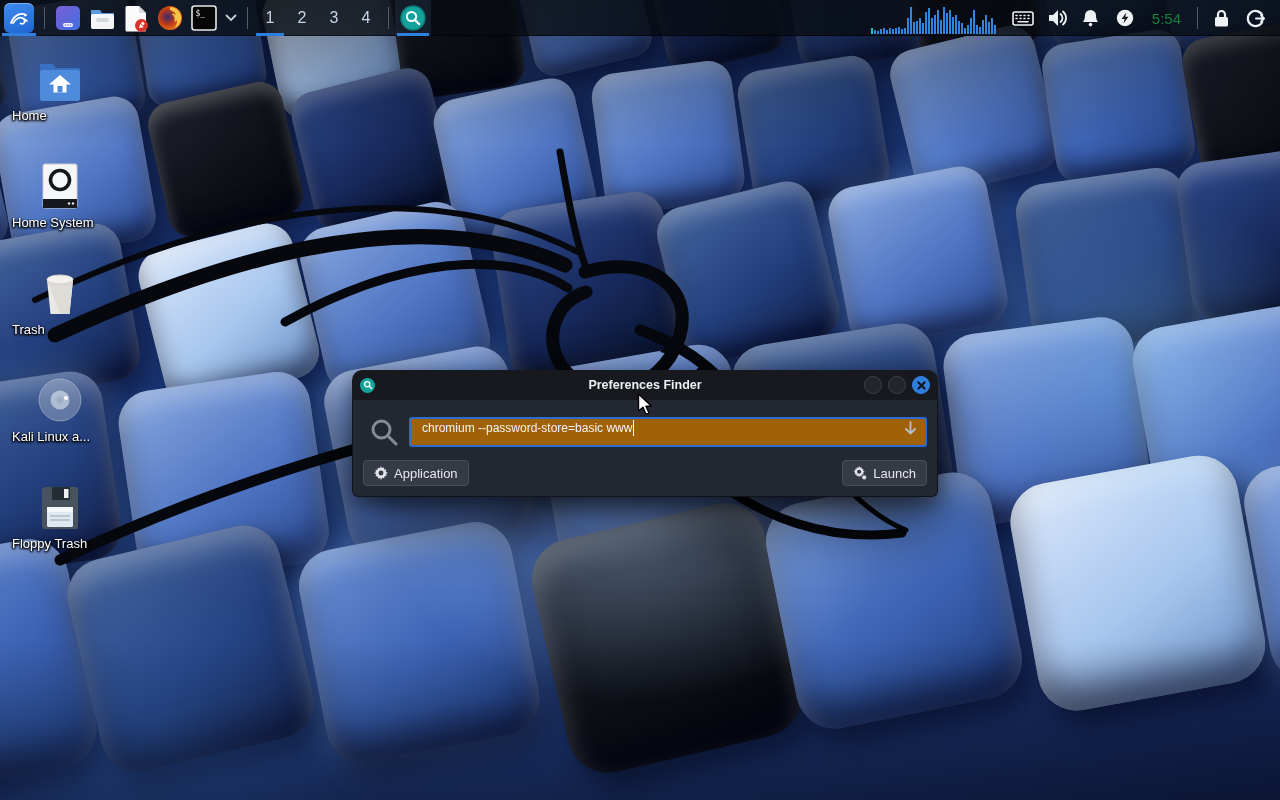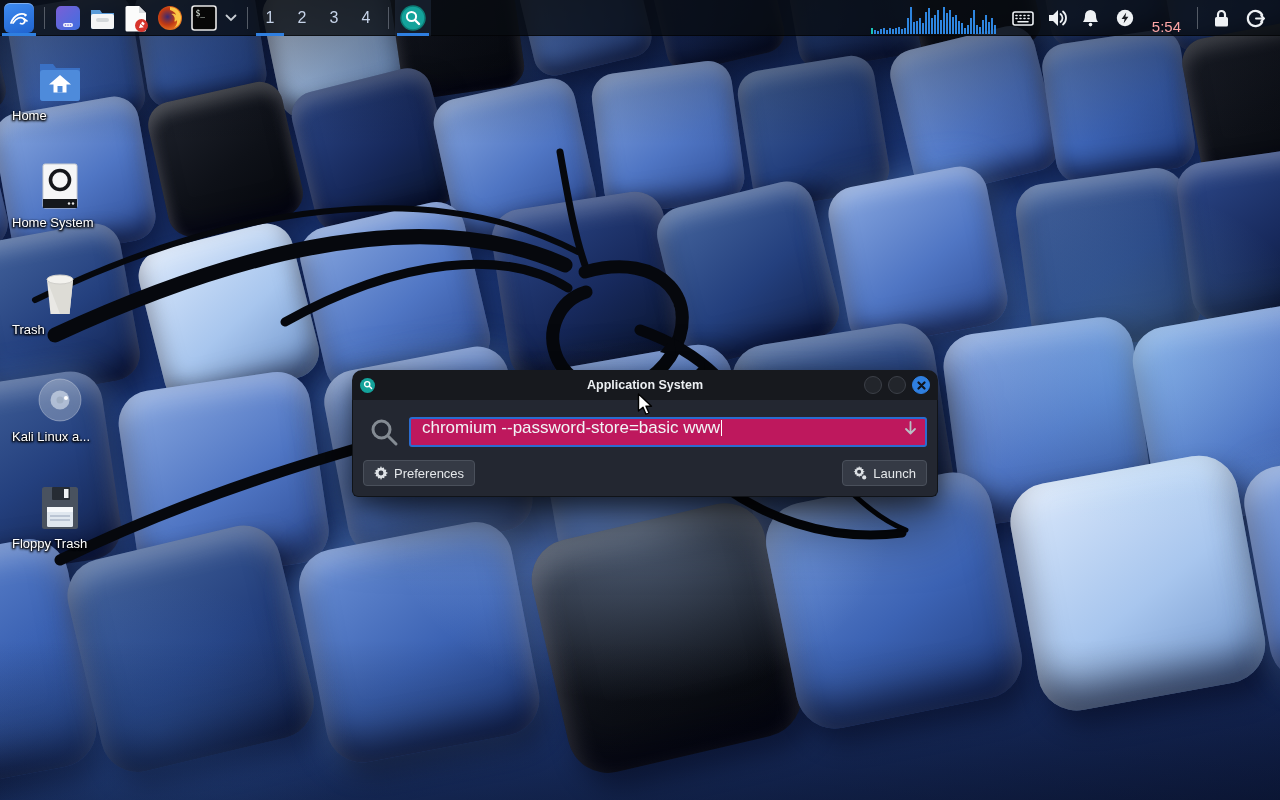--- a/index.html
+++ b/index.html
@@ -40,21 +40,21 @@
   .launcher { width:34px; }
   .chev { width:20px; }
   .ws { width:32px; color:#c6d3e8; font-size:16px; }
   .finder-tile { width:36px; background:rgba(90,120,170,.16); }
   .spacer { flex:1; }
   #cpu-graph { display:flex; align-items:flex-end; gap:1px; height:30px; align-self:flex-end;
     margin:0 10px 1px 0; }
   #cpu-graph .bar { width:2px; background:#2e86e0; }
   #cpu-graph .bar.teal { background:#19c4b9; }
   .tray { width:34px; color:#eef1f4; }
-  .clock { padding:0 10px; color:#fca5a5; font-size:15px;margin-top:8px; }
+  .clock { padding:0 10px; color:#15803d; font-size:15px; }
   .panel-right-pad { width:8px; }
 
   
   .dicon { position:absolute; left:12px; width:96px; text-align:left; z-index:10;
     cursor:default; }
   .dicon .ic { height:52px; display:flex; align-items:flex-end; justify-content:center; }
   .dicon .lbl { margin-top:6px; color:#fff; font-size:13px;
     text-shadow:0 1px 3px #000,1px 1px 2px #000,-1px 1px 2px #000; white-space:nowrap; }
 
   
@@ -68,23 +68,23 @@
   .tb-appicon { width:15px; height:15px; border-radius:50%; background:#14a39b;
     display:flex; align-items:center; justify-content:center; z-index:1; }
   .winbtns { position:absolute; right:8px; top:6px; display:flex; gap:6px; }
   .wbtn { width:18px; height:18px; border-radius:50%; background:#22252b;
     border:1px solid #3c4048; display:flex; align-items:center; justify-content:center; }
   .wbtn.close { background:#2f7fe0; border-color:#2f7fe0; }
   #finder .body { background:#232731; border-radius:0 0 6px 6px; padding:17px 10px 10px;
     border:1px solid #101318; border-top:none; }
   .searchrow { display:flex; align-items:center; }
   .big-mag { margin:0 10px 0 6px; flex:none; }
-  .cmd-input { flex:1; height:30px; background:#be185d; border:2px solid #2a6cd0;
+  .cmd-input { flex:1; height:30px; background:#a16207; border:2px solid #2a6cd0;
     border-radius:3px; display:flex; align-items:center; padding:0 8px 9px 11px;
-    color:#f2f4f6; font-size:17px; }
+    color:#f2f4f6; font-size:12px; }
   .cmd-input .caret { width:1px; height:16px; background:#fff; margin-left:1px; }
   .cmd-input .dd { margin-left:auto; display:flex; align-items:center; }
   .btnrow { display:flex; justify-content:space-between; margin-top:13px; }
   .fbtn { height:26px; background:#353a45; border:1px solid #4a505b; border-radius:4px;
     color:#e4e7ea; font-size:13px; display:inline-flex; align-items:center; gap:6px;
     padding:0 10px; cursor:default; }
   .fbtn svg { flex:none; }
 
   #cursor { position:absolute; left:637px; top:393px; z-index:90; }
 </style>
@@ -404,21 +404,21 @@
   </div>
 
   <div id="finder">
     <div class="titlebar">
       <div class="tb-appicon">
         <svg width="10" height="10" viewBox="0 0 10 10" fill="none" stroke="#fff" stroke-width="1.4">
           <circle cx="4.2" cy="4.2" r="2.6"></circle>
             <line x1="6.3" y1="6.3" x2="8.6" y2="8.6" stroke-linecap="round"></line>
         </svg>
       </div>
-      <div class="title">Application System</div>
+      <div class="title">Preferences Finder</div>
       <div class="winbtns">
         <div class="wbtn"></div>
         <div class="wbtn"></div>
         <div class="wbtn close">
           <svg width="9" height="9" viewBox="0 0 9 9" stroke="#10131a" stroke-width="2.2" stroke-linecap="round">
               <path d="M1.5,1.5 L7.5,7.5 M7.5,1.5 L1.5,7.5"></path>
             </svg>
         </div>
       </div>
     </div>
@@ -436,21 +436,21 @@
                 <path d="M6.5,1 V12 M2,8 L6.5,12.5 L11,8"></path>
               </svg>
           </span>
         </div>
       </div>
       <div class="btnrow">
         <button class="fbtn">
           <svg width="14" height="14" viewBox="0 0 16 16">
             <path fill-rule="evenodd" fill="#dfe3e7" d="M8,0 l1,2.2 2.4,-.6 .3,2.4 2.4,.3 -.6,2.4 L16,8 l-2.2,1 .6,2.4 -2.4,.3 -.3,2.4 -2.4,-.6 L8,16 l-1,-2.2 -2.4,.6 -.3,-2.4 -2.4,-.3 .6,-2.4 L0,8 l2.2,-1 -.6,-2.4 2.4,-.3 .3,-2.4 2.4,.6 Z M8,5.2 a2.8,2.8 0 1 0 0,5.6 a2.8,2.8 0 0 0 0,-5.6 Z"></path>
           </svg>
-          <span>Preferences</span>
+          <span>Application</span>
         </button>
         <button class="fbtn">
           <svg width="14" height="14" viewBox="0 0 16 16">
             <path fill-rule="evenodd" fill="#dfe3e7" d="M7,0 l.8,1.8 2,-.5 .2,2 2,.2 -.5,2 L13.4,6.6 l-1.8,.8 .5,2 -2,.2 -.2,2 -2,-.5 L7,13 l-.8,-1.8 -2,.5 -.2,-2 -2,-.2 .5,-2 L.6,6.6 l1.8,-.8 -.5,-2 2,-.2 .2,-2 2,.5 Z M7,4.3 a2.3,2.3 0 1 0 0,4.6 a2.3,2.3 0 0 0 0,-4.6 Z"></path>
             <circle cx="12.8" cy="13" r="2.4" fill="#dfe3e7"></circle>
           </svg>
           <span>Launch</span>
         </button>
       </div>
     </div>

